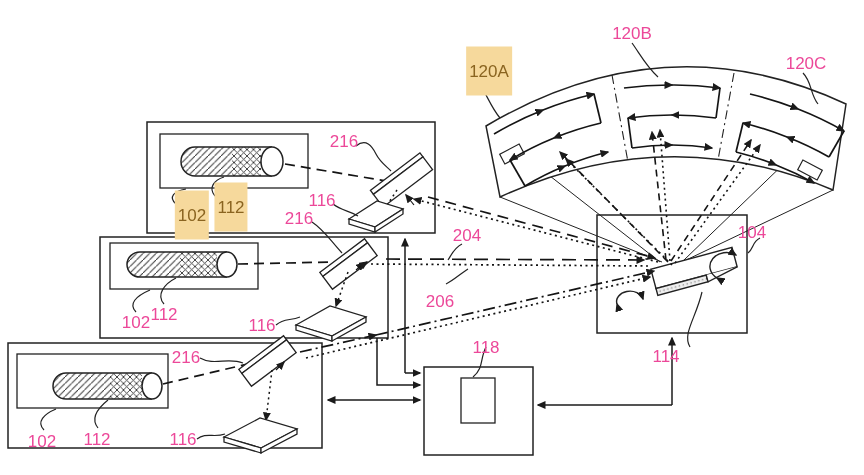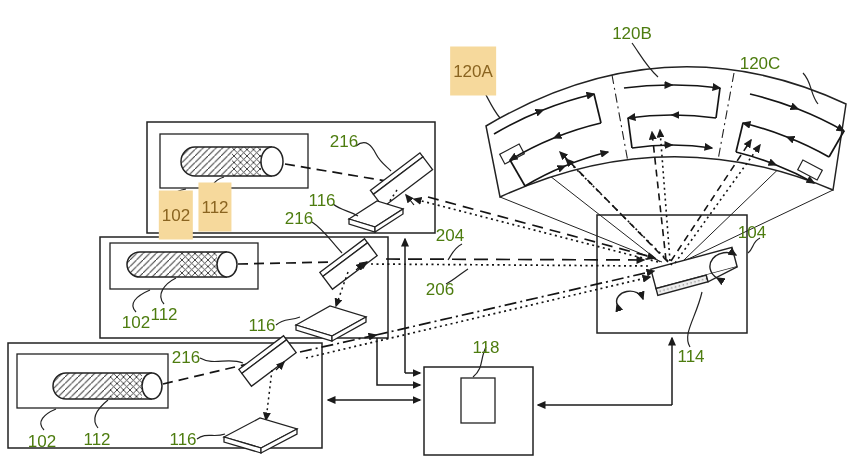--- a/index.html
+++ b/index.html
@@ -1,21 +1,21 @@
 <!DOCTYPE html>
 <html style="--bg: #ffffff; --hlbg: #f6d99c; --hltx: #8a6420;"><head>
 <meta charset="utf-8">
 <style>
   html,body{margin:0;padding:0;background:#fff;}
   .canvas{position:relative;width:864px;height:475px;background:var(--bg,#fff);overflow:hidden;
           font-family:"Liberation Sans",sans-serif;}
   svg{position:absolute;left:0;top:0;}
   .lbl{position:absolute;transform:translate(-50%,-50%);font:17px "Liberation Sans",sans-serif;
-       color:#4d7c0f;white-space:nowrap;line-height:1;}
-  .lbl.hl{background:var(--hlbg,#f6d99c);color:var(--hltx,#8a6420);padding:16px 3px;}
+       color:#ec4899;white-space:nowrap;line-height:1;}
+  .lbl.hl{background:var(--hlbg,#f6d99c);color:var(--hltx,#8a6420);padding:16px 3px;margin-left:16px;}
 </style>
 </head>
 <body>
 
 <div class="canvas">
 <svg width="864" height="475" viewBox="0 0 864 475">
   <defs>
     <marker id="arr" markerWidth="9" markerHeight="8" refX="7.5" refY="4" orient="auto" markerUnits="userSpaceOnUse">
       <path d="M0,0 L9,4 L0,8 Z" fill="#1b1b1b"></path>
     </marker>
@@ -231,22 +231,22 @@
   <div class="lbl" style="left:136px;top:322px">102</div>
   <div class="lbl" style="left:164px;top:314px">112</div>
   <div class="lbl" style="left:299px;top:218px">216</div>
   <div class="lbl" style="left:262px;top:325px">116</div>
 
   <div class="lbl" style="left:42px;top:441px">102</div>
   <div class="lbl" style="left:97px;top:439px">112</div>
   <div class="lbl" style="left:186px;top:357px">216</div>
   <div class="lbl" style="left:183px;top:439px">116</div>
 
-  <div class="lbl" style="left:450px;top:235px">204</div>
-  <div class="lbl" style="left:440px;top:289px">206</div>
+  <div class="lbl" style="left:467px;top:235px">204</div>
+  <div class="lbl" style="left:440px;top:301px">206</div>
   <div class="lbl" style="left:486px;top:347px">118</div>
-  <div class="lbl" style="left:691px;top:356px">114</div>
+  <div class="lbl" style="left:666px;top:356px">114</div>
   <div class="lbl" style="left:752px;top:232px">104</div>
 
   <div class="lbl hl" style="left:473px;top:71px">120A</div>
   <div class="lbl" style="left:632px;top:33px">120B</div>
-  <div class="lbl" style="left:760px;top:63px">120C</div>
+  <div class="lbl" style="left:806px;top:63px">120C</div>
 </div>
 
 </body></html>

